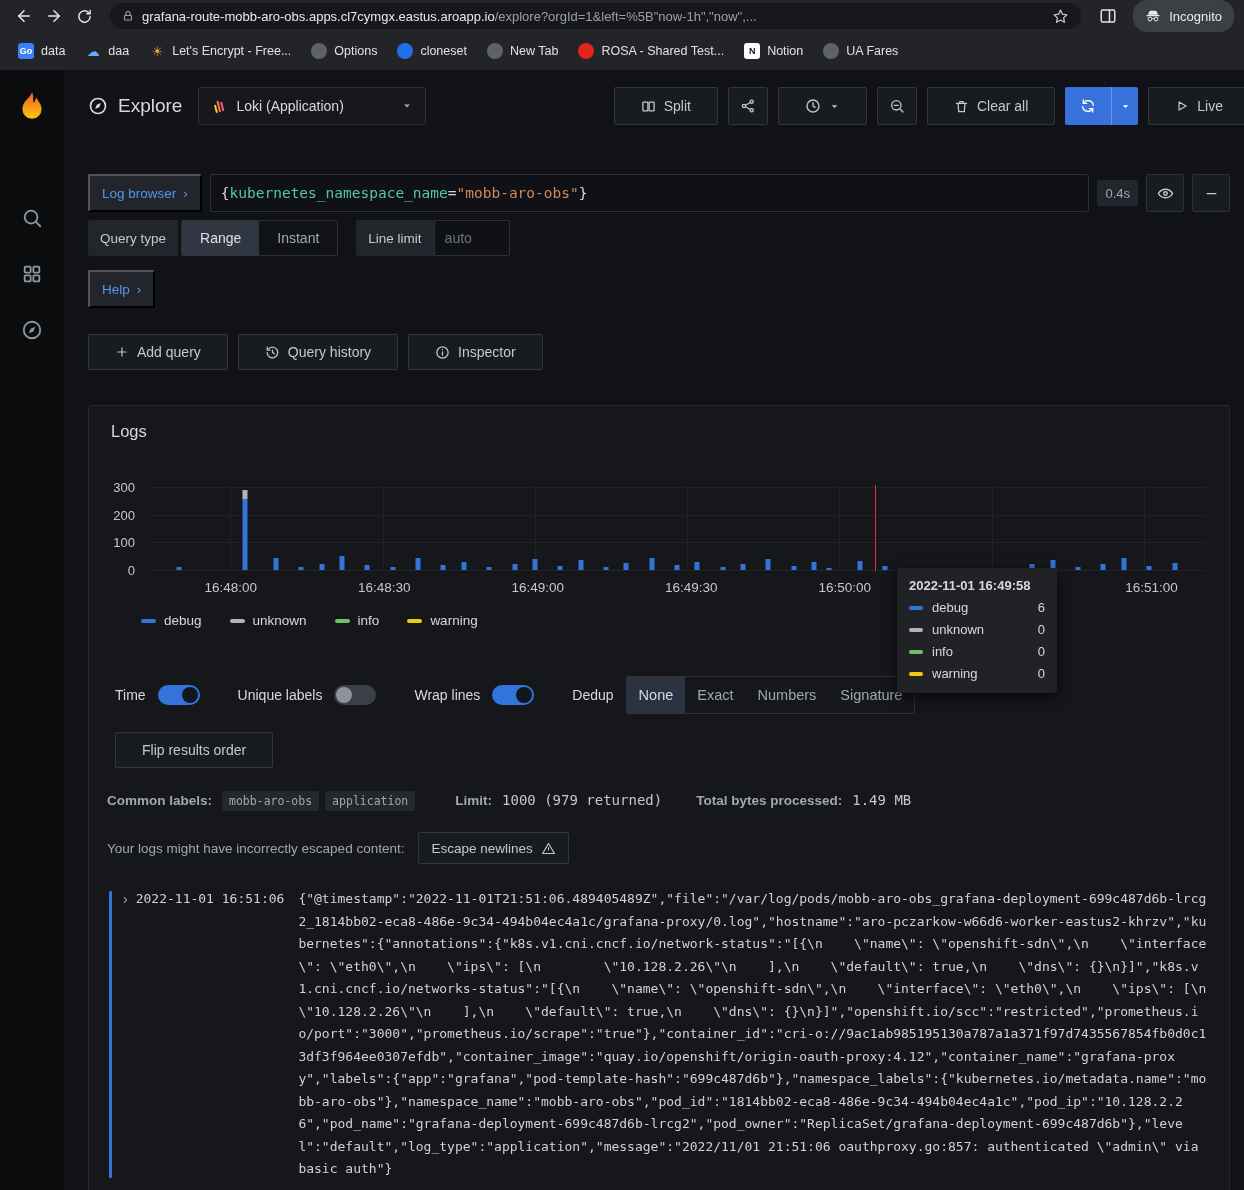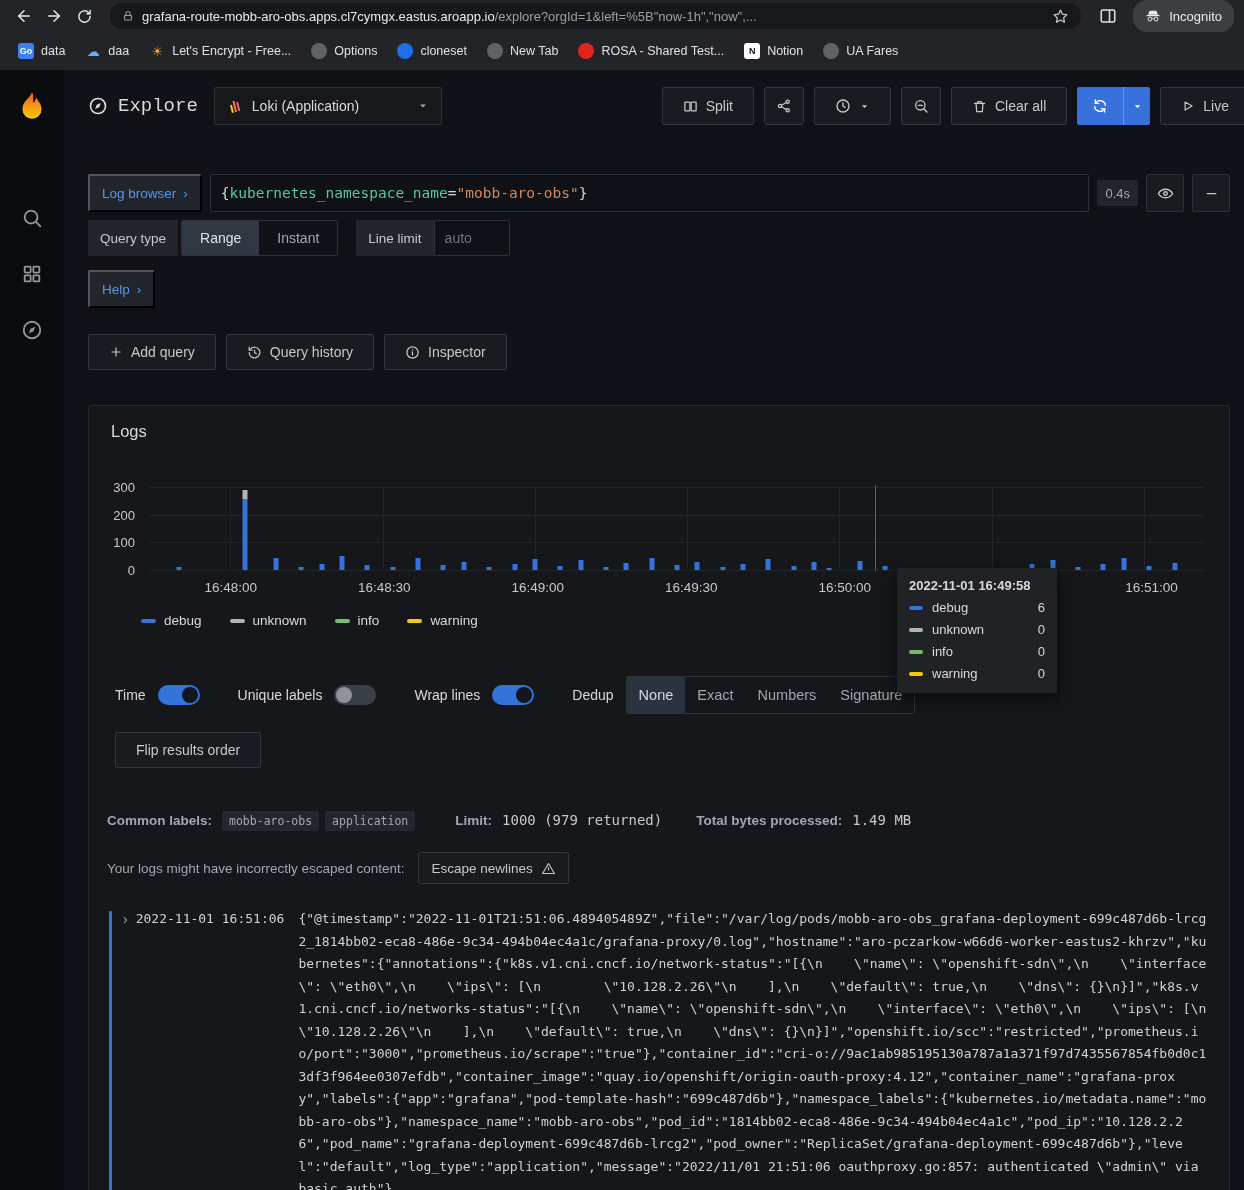--- a/index.html
+++ b/index.html
@@ -34,27 +34,27 @@
   .app { display:flex; height:1120px; }
   .sidenav { width:64px; background:#0b0c0e; display:flex; flex-direction:column; align-items:center; padding-top:20px; flex:0 0 auto; }
   .g-logo { width:34px; height:34px; margin-bottom:70px; cursor:pointer; }
   .side-ic { width:48px; height:48px; display:grid; place-items:center; color:#9097a0; margin-bottom:8px; cursor:pointer; }
   .main { flex:1; padding:0 14px 0 24px; overflow:hidden; height:1120px; }
 
   
   .explore-header { display:flex; align-items:center; margin-top:16px; margin-right:-20px; height:40px; }
   .hdr-left { display:flex; align-items:center; gap:10px; }
   .hdr-compass { color:#d8d9da; }
-  .page-title { font-size:19px; font-weight:500; color:#d8d9da;font-family:Liberation Mono, monospace; }
+  .page-title { font-size:19px; font-weight:500; color:#d8d9da; }
   .ds-picker { display:flex; align-items:center; gap:9px; background:#16181c; border:1px solid #2c3235; border-radius:2px;
     height:38px; padding:0 12px; width:228px; margin-left:16px; cursor:pointer; }
   .ds-name { font-size:14px; color:#d8d9da; }
   .ds-caret { margin-left:auto; color:#9fa7b3; }
   .header-actions { margin-left:auto; display:flex; gap:10px; align-items:center; }
-  .btn { height:38px; display:inline-flex; align-items:center; gap:8px; padding:0 20px;
+  .btn { height:38px; display:inline-flex; align-items:center; gap:8px; padding:0 26px;
     background:#181b1f; border:1px solid #34363c; border-radius:2px; color:#c7c8cc; font-size:14px; cursor:pointer; white-space:nowrap; }
   .icon-btn { padding:0; width:40px; justify-content:center; }
   .split-blue { display:flex; height:38px; border-radius:2px; overflow:hidden; flex:0 0 auto; }
   .split-blue .seg { background:#3871dc; color:#fff; display:grid; place-items:center; cursor:pointer; }
   .split-blue .seg.main-seg { width:46px; }
   .split-blue .seg.caret-seg { width:27px; border-left:1px solid rgba(255,255,255,.25); }
 
   
   .query-row { display:flex; gap:8px; margin-top:48px; align-items:center; }
   .chip-btn { height:38px; background:#22252b; border-radius:2px; display:inline-flex; align-items:center; gap:7px;
@@ -111,21 +111,21 @@
   .switch .knob { position:absolute; top:2px; width:16px; height:16px; border-radius:50%; }
   .switch.on .knob { right:2px; background:#11161f; }
   .switch.off .knob { left:2px; background:#8e939b; }
   .radio-group { display:flex; height:38px; border:1px solid #2c3235; border-radius:2px; overflow:hidden; }
   .radio-opt { padding:0 12px; display:grid; place-items:center; color:#9fa7b3; font-size:14.5px; background:transparent; border:none; cursor:pointer; font-family:inherit; }
   .radio-opt.active { background:#2b3340; color:#d5dbe3; }
 
   .flip-row { margin-top:18px; padding-left:10px; }
   .flip-row .btn { height:36px; }
 
-  .meta-row { display:flex; align-items:center; margin-top:44px; padding-left:2px; color:#9fa7b3; font-size:13.5px;text-align:right; }
+  .meta-row { display:flex; align-items:center; margin-top:24px; padding-left:2px; color:#9fa7b3; font-size:13.5px;text-align:right; }
   .meta-label { font-weight:bold; color:#9fa7b3; margin-right:10px; }
   .label-chip { font-family:"DejaVu Sans Mono",monospace; font-size:11.5px; background:#24272e; color:#9fa7b3;
     padding:3px 7px; border-radius:2px; margin-right:6px; }
   .mono-val { font-family:"DejaVu Sans Mono",monospace; font-size:14px; color:#c7c8cc; }
   .meta-gap { margin-left:34px; display:flex; align-items:center; }
 
   .escape-row { margin-top:24px; display:flex; align-items:center; gap:14px; color:#9fa7b3; font-size:13.5px; padding-left:2px; }
   .escape-row .btn { height:32px; font-size:13.5px; padding:0 12px; }
   .warn-ic { color:#c7c8cc; }
 

